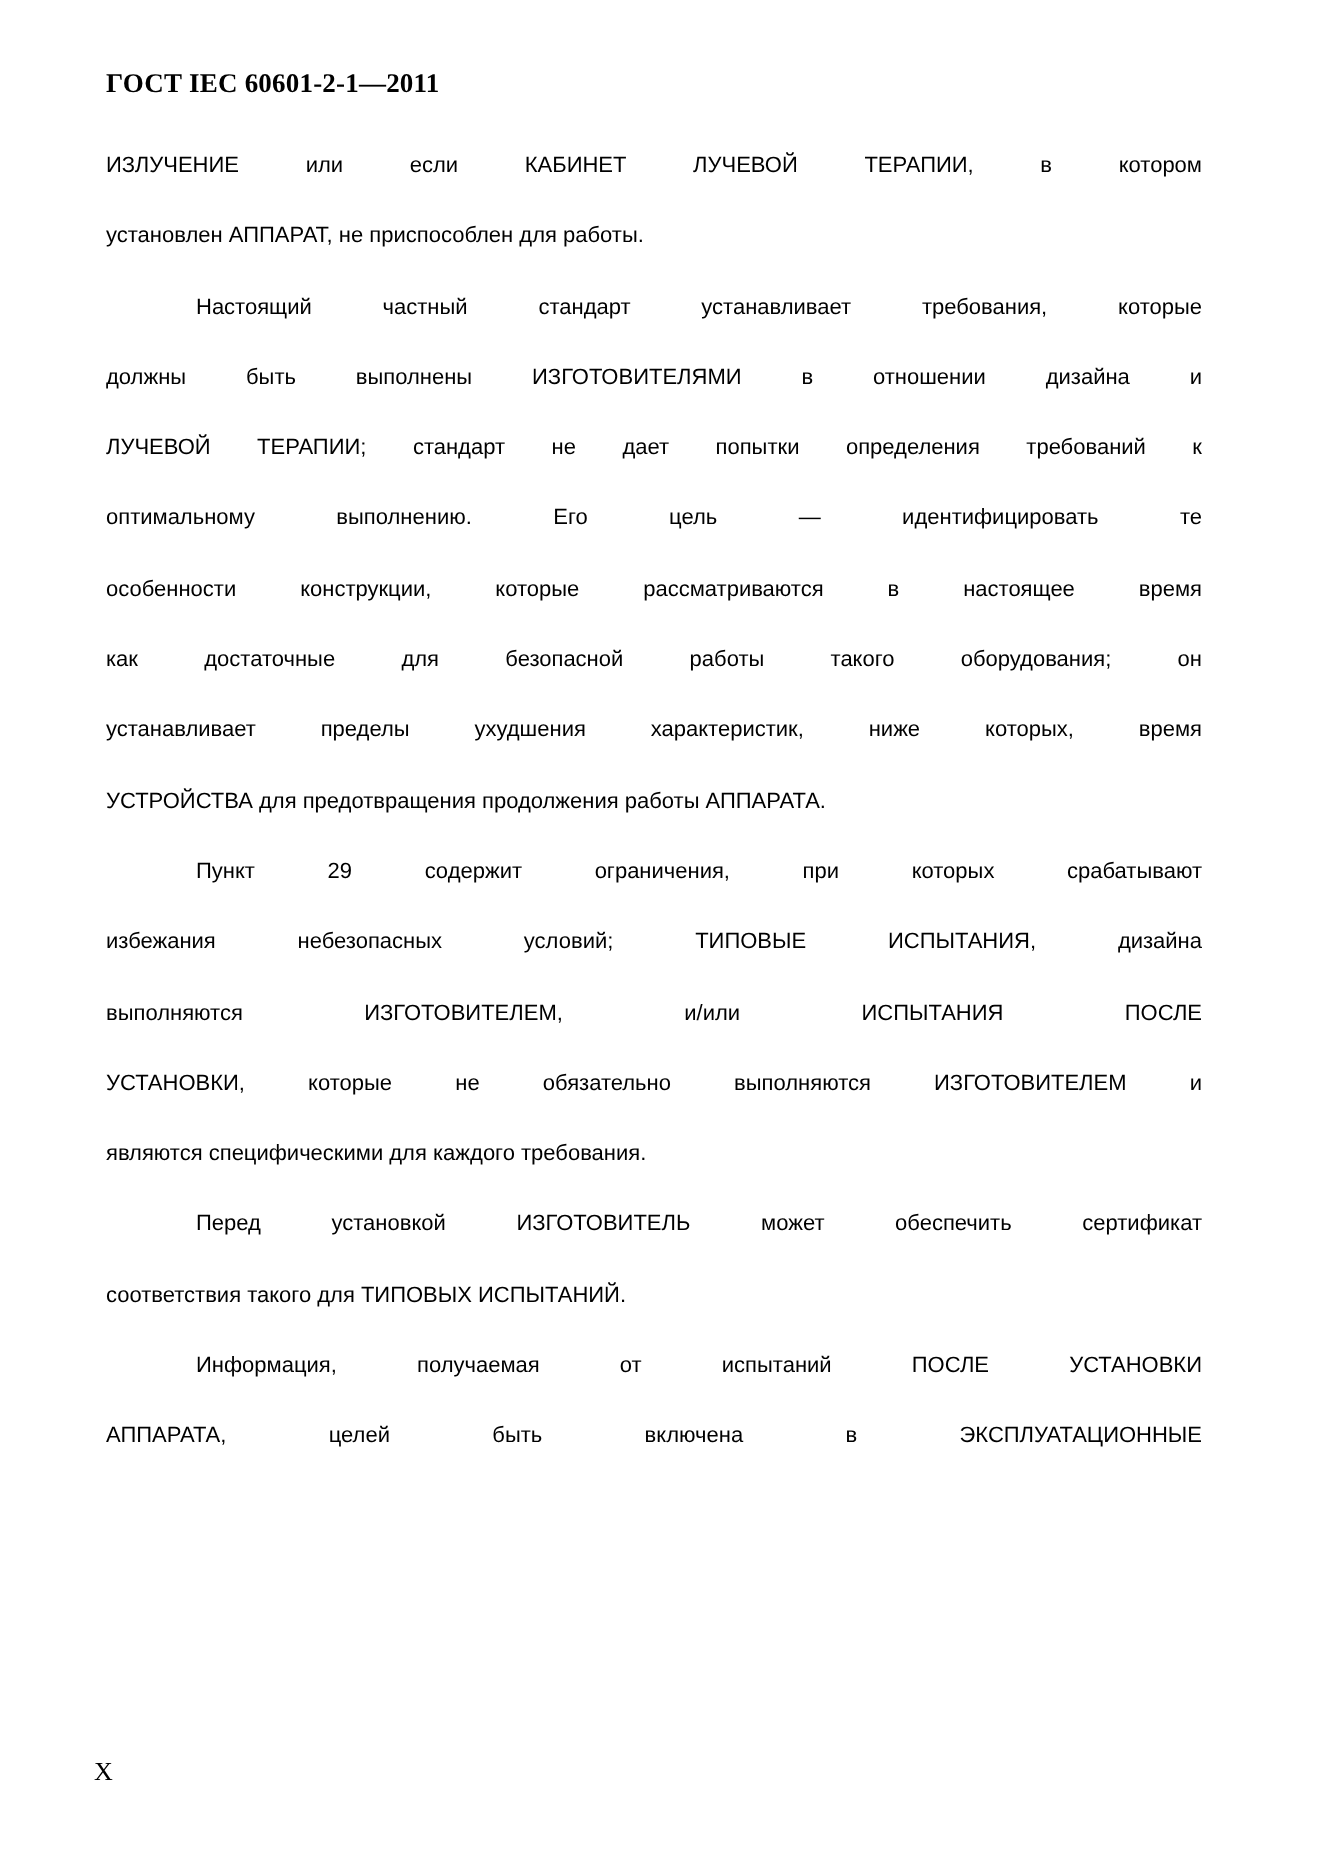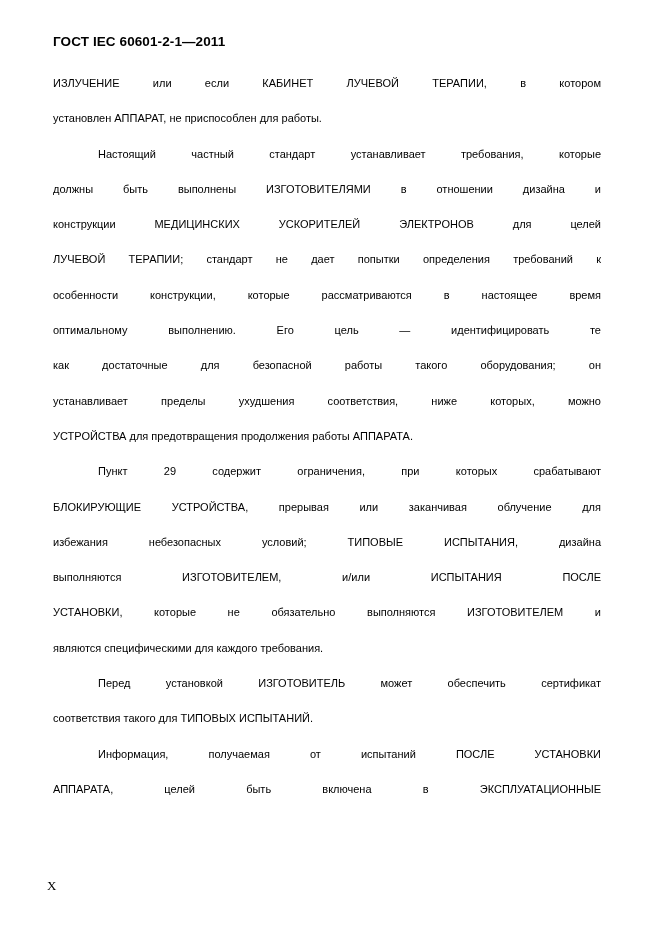--- a/index.html
+++ b/index.html
@@ -17,21 +17,21 @@
     width: 661px;
     height: 936px;
     background: #ffffff;
     overflow: hidden;
     box-sizing: border-box;
   }
   .page-header {
     position: absolute;
     left: 53px;
     top: 34px;
-    font-family: Liberation Sans, sans-serif;
+    font-family: Liberation Serif, serif;
     font-size: 13.5px;
     font-weight: bold;
     letter-spacing: 0.1px;
     white-space: nowrap;
     color: #000000;
   }
   .body-text {
     position: absolute;
     left: 53px;
     top: 66px;
@@ -78,29 +78,27 @@
 <div class="page">
 
   <div class="page-header">ГОСТ IEC 60601-2-1—2011</div>
 
   <div class="body-text">
     <div id="lines-container">
         <div class="para line-justify">ИЗЛУЧЕНИЕ или если КАБИНЕТ ЛУЧЕВОЙ ТЕРАПИИ, в котором</div>
         <div class="para line-left">установлен АППАРАТ, не приспособлен для работы.</div>
         <div class="para line-justify line-indent">Настоящий частный стандарт устанавливает требования, которые</div>
         <div class="para line-justify">должны быть выполнены ИЗГОТОВИТЕЛЯМИ в отношении дизайна и</div>
-        <div class="para line-justify">конструкции МЕДИЦИНСКИХ УСКОРИТЕЛЕЙ ЭЛЕКТРОНОВ для целей</div>
         <div class="para line-justify">ЛУЧЕВОЙ ТЕРАПИИ; стандарт не дает попытки определения требований к</div>
+        <div class="para line-justify">оптимальному выполнению. Его цель — идентифицировать те</div>
         <div class="para line-justify">особенности конструкции, которые рассматриваются в настоящее время</div>
-        <div class="para line-justify">оптимальному выполнению. Его цель — идентифицировать те</div>
         <div class="para line-justify">как достаточные для безопасной работы такого оборудования; он</div>
-        <div class="para line-justify">устанавливает пределы ухудшения соответствия, ниже которых, можно</div>
+        <div class="para line-justify">устанавливает пределы ухудшения характеристик, ниже которых, время</div>
         <div class="para line-left">УСТРОЙСТВА для предотвращения продолжения работы АППАРАТА.</div>
         <div class="para line-justify line-indent">Пункт 29 содержит ограничения, при которых срабатывают</div>
-        <div class="para line-justify">БЛОКИРУЮЩИЕ УСТРОЙСТВА, прерывая или заканчивая облучение для</div>
         <div class="para line-justify">избежания небезопасных условий; ТИПОВЫЕ ИСПЫТАНИЯ, дизайна</div>
         <div class="para line-justify">выполняются ИЗГОТОВИТЕЛЕМ, и/или ИСПЫТАНИЯ ПОСЛЕ</div>
         <div class="para line-justify">УСТАНОВКИ, которые не обязательно выполняются ИЗГОТОВИТЕЛЕМ и</div>
         <div class="para line-left">являются специфическими для каждого требования.</div>
         <div class="para line-justify line-indent">Перед установкой ИЗГОТОВИТЕЛЬ может обеспечить сертификат</div>
         <div class="para line-left">соответствия такого для ТИПОВЫХ ИСПЫТАНИЙ.</div>
         <div class="para line-justify line-indent">Информация, получаемая от испытаний ПОСЛЕ УСТАНОВКИ</div>
         <div class="para line-justify">АППАРАТА, целей быть включена в ЭКСПЛУАТАЦИОННЫЕ</div>
       </div>
   </div>

